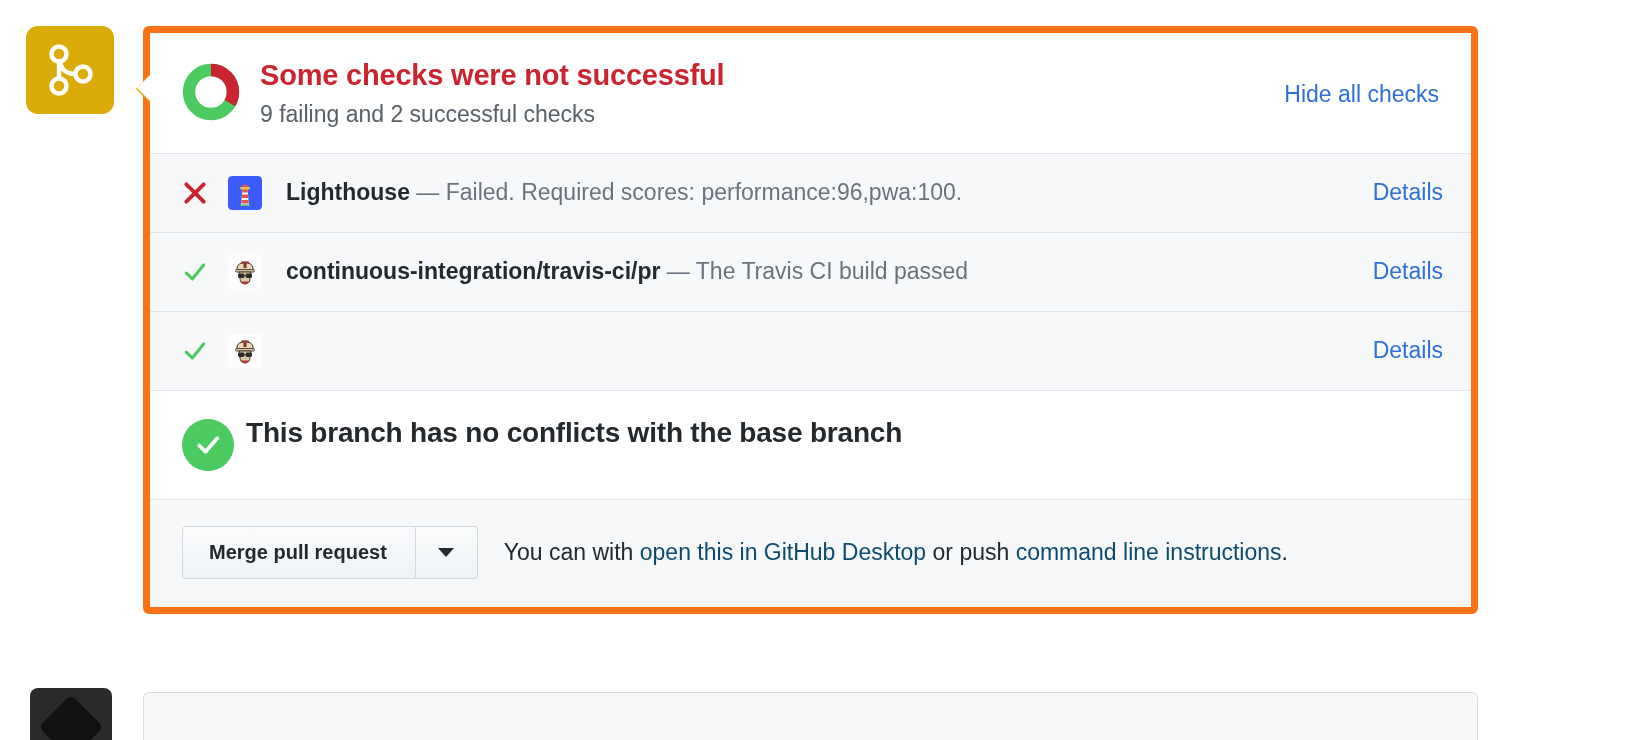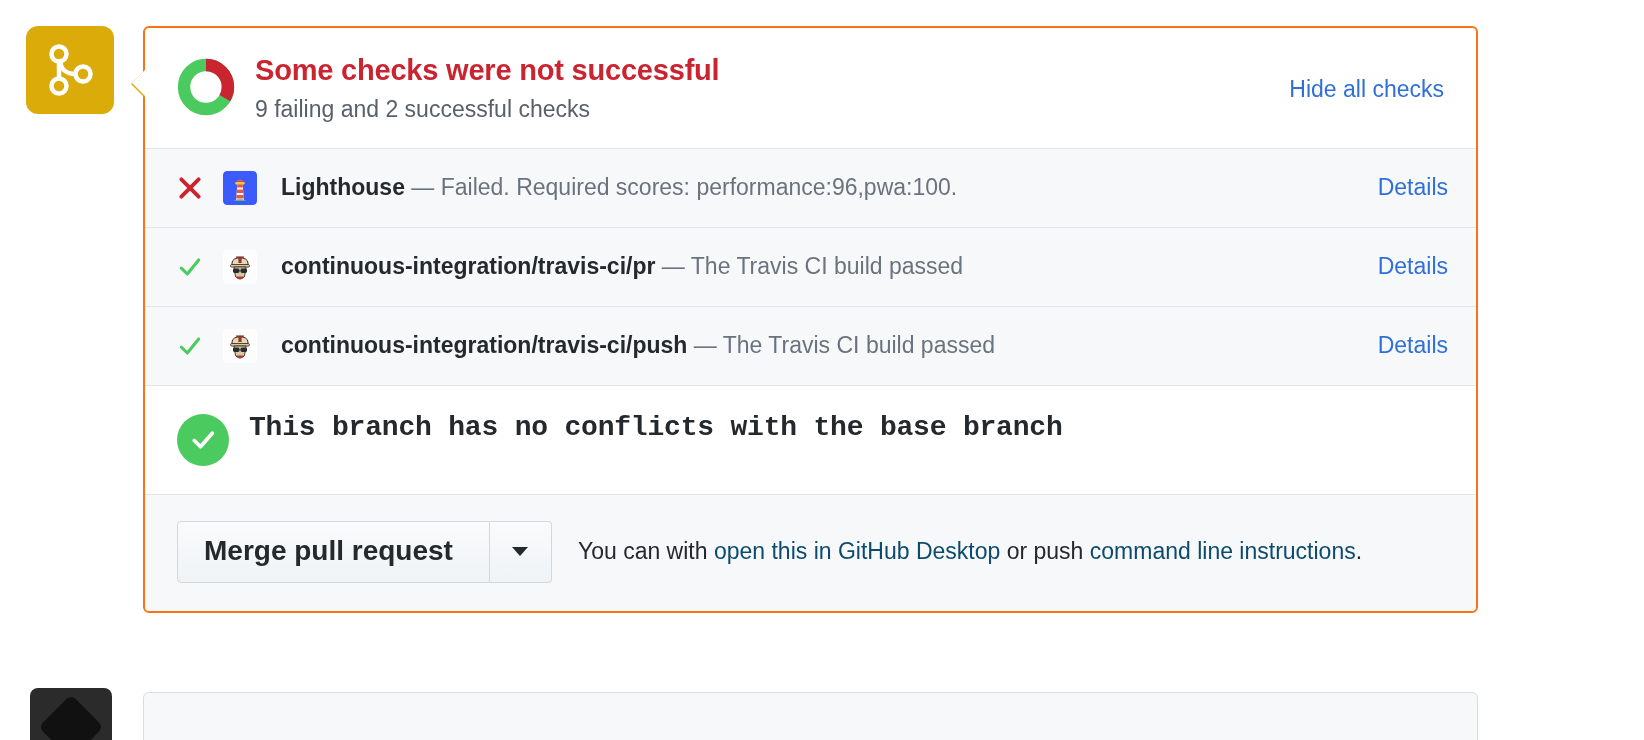--- a/index.html
+++ b/index.html
@@ -31,21 +31,21 @@
     justify-content: center;
   }
   .pr-badge svg { display: block; }
 
   
   .merge-box {
     position: absolute;
     left: 143px;
     top: 26px;
     width: 1335px;
-    border: 2px solid #f97316;
+    border: 7px solid #f97316;
     border-radius: 6px;
     background: #ffffff;
   }
   
   .notch-outer, .notch-inner {
     position: absolute;
     width: 0; height: 0;
     border-style: solid;
     top: 42px;
   }
@@ -145,21 +145,21 @@
   .conflict-icon {
     flex: 0 0 auto;
     width: 52px; height: 52px;
     border-radius: 50%;
     background: #4aca5f;
     display: flex;
     align-items: center;
     justify-content: center;
     margin-top: 2px;
   }
-  .conflict-text { margin-left: 20px; font-family: Liberation Mono, monospace; }
+  .conflict-text { margin-left: 12px; }
   .conflict-title {
     font-size: 28px;
     font-weight: 700;
     color: #24292e;
     line-height: 1.15;
     letter-spacing: -0.2px;
   }
   .conflict-sub {
     margin-top: 10px;
     font-size: 23px;
@@ -171,27 +171,27 @@
     display: flex;
     align-items: center;
     border-top: 1px solid #e1e4e8;
     background: #f7f8fa;
     padding: 26px 32px 28px 32px;
     border-radius: 0 0 5px 5px;
   }
   .btn-group { display: flex; flex: 0 0 auto; }
   .btn-merge {
     font-family: inherit;
-    font-size: 28px;
+    font-size: 20px;
     font-weight: 700;
     color: #24292e;
     background: linear-gradient(#fafbfc, #eff3f6);
     border: 1px solid #d5d8db;
     border-radius: 4px 0 0 4px;
-    padding: 14px 36px 15px 26px;
+    padding: 14px 28px 15px 26px;
     cursor: pointer;
     line-height: 1.1;
   }
   .btn-caret {
     width: 62px;
     background: linear-gradient(#fafbfc, #eff3f6);
     border: 1px solid #d5d8db;
     border-left: none;
     border-radius: 0 4px 4px 0;
     cursor: pointer;
@@ -344,25 +344,20 @@
           <rect x="15.4" y="7" width="3.2" height="6" fill="#8a3a2e"></rect>
           <rect x="13.2" y="6.4" width="7.6" height="1.8" fill="#8a3a2e"></rect>
           <rect x="7.6" y="14.6" width="18.8" height="2.4" rx="1" fill="#e8d9b5" stroke="#3a2d20" stroke-width="0.9"></rect>
           <path d="M11 17 L23 17 L21.6 26 C20.6 29.6 13.4 29.6 12.4 26 Z" fill="#d8c8a6" stroke="#3a2d20" stroke-width="0.9"></path>
           <rect x="10" y="18.6" width="6.4" height="4.4" rx="1.4" fill="#2b2b2b"></rect>
           <rect x="17.6" y="18.6" width="6.4" height="4.4" rx="1.4" fill="#2b2b2b"></rect>
           <rect x="16.4" y="20.2" width="1.2" height="1.2" fill="#2b2b2b"></rect>
           <path d="M13.2 26.4 C15 30.4 19 30.4 20.8 26.4 Z" fill="#b03a33"></path>
         </svg>
       </span>
-      <span class="check-label">
-        <span class="check-name">continuous-integration/travis-ci/push</span>
-        <span class="check-desc">—</span>
-        <span class="check-desc">The Travis CI build passed</span>
-      </span>
       <a class="details-link">Details</a>
     </div>
 
     <div class="conflict-sec">
       <span class="conflict-icon">
         <svg width="30" height="30" viewBox="0 0 24 24" aria-hidden="true">
           <path d="M5 12.4 L10 17.4 L19.4 6.6" stroke="#ffffff" stroke-width="3" fill="none" stroke-linecap="round" stroke-linejoin="round"></path>
         </svg>
       </span>
       <div class="conflict-text">

